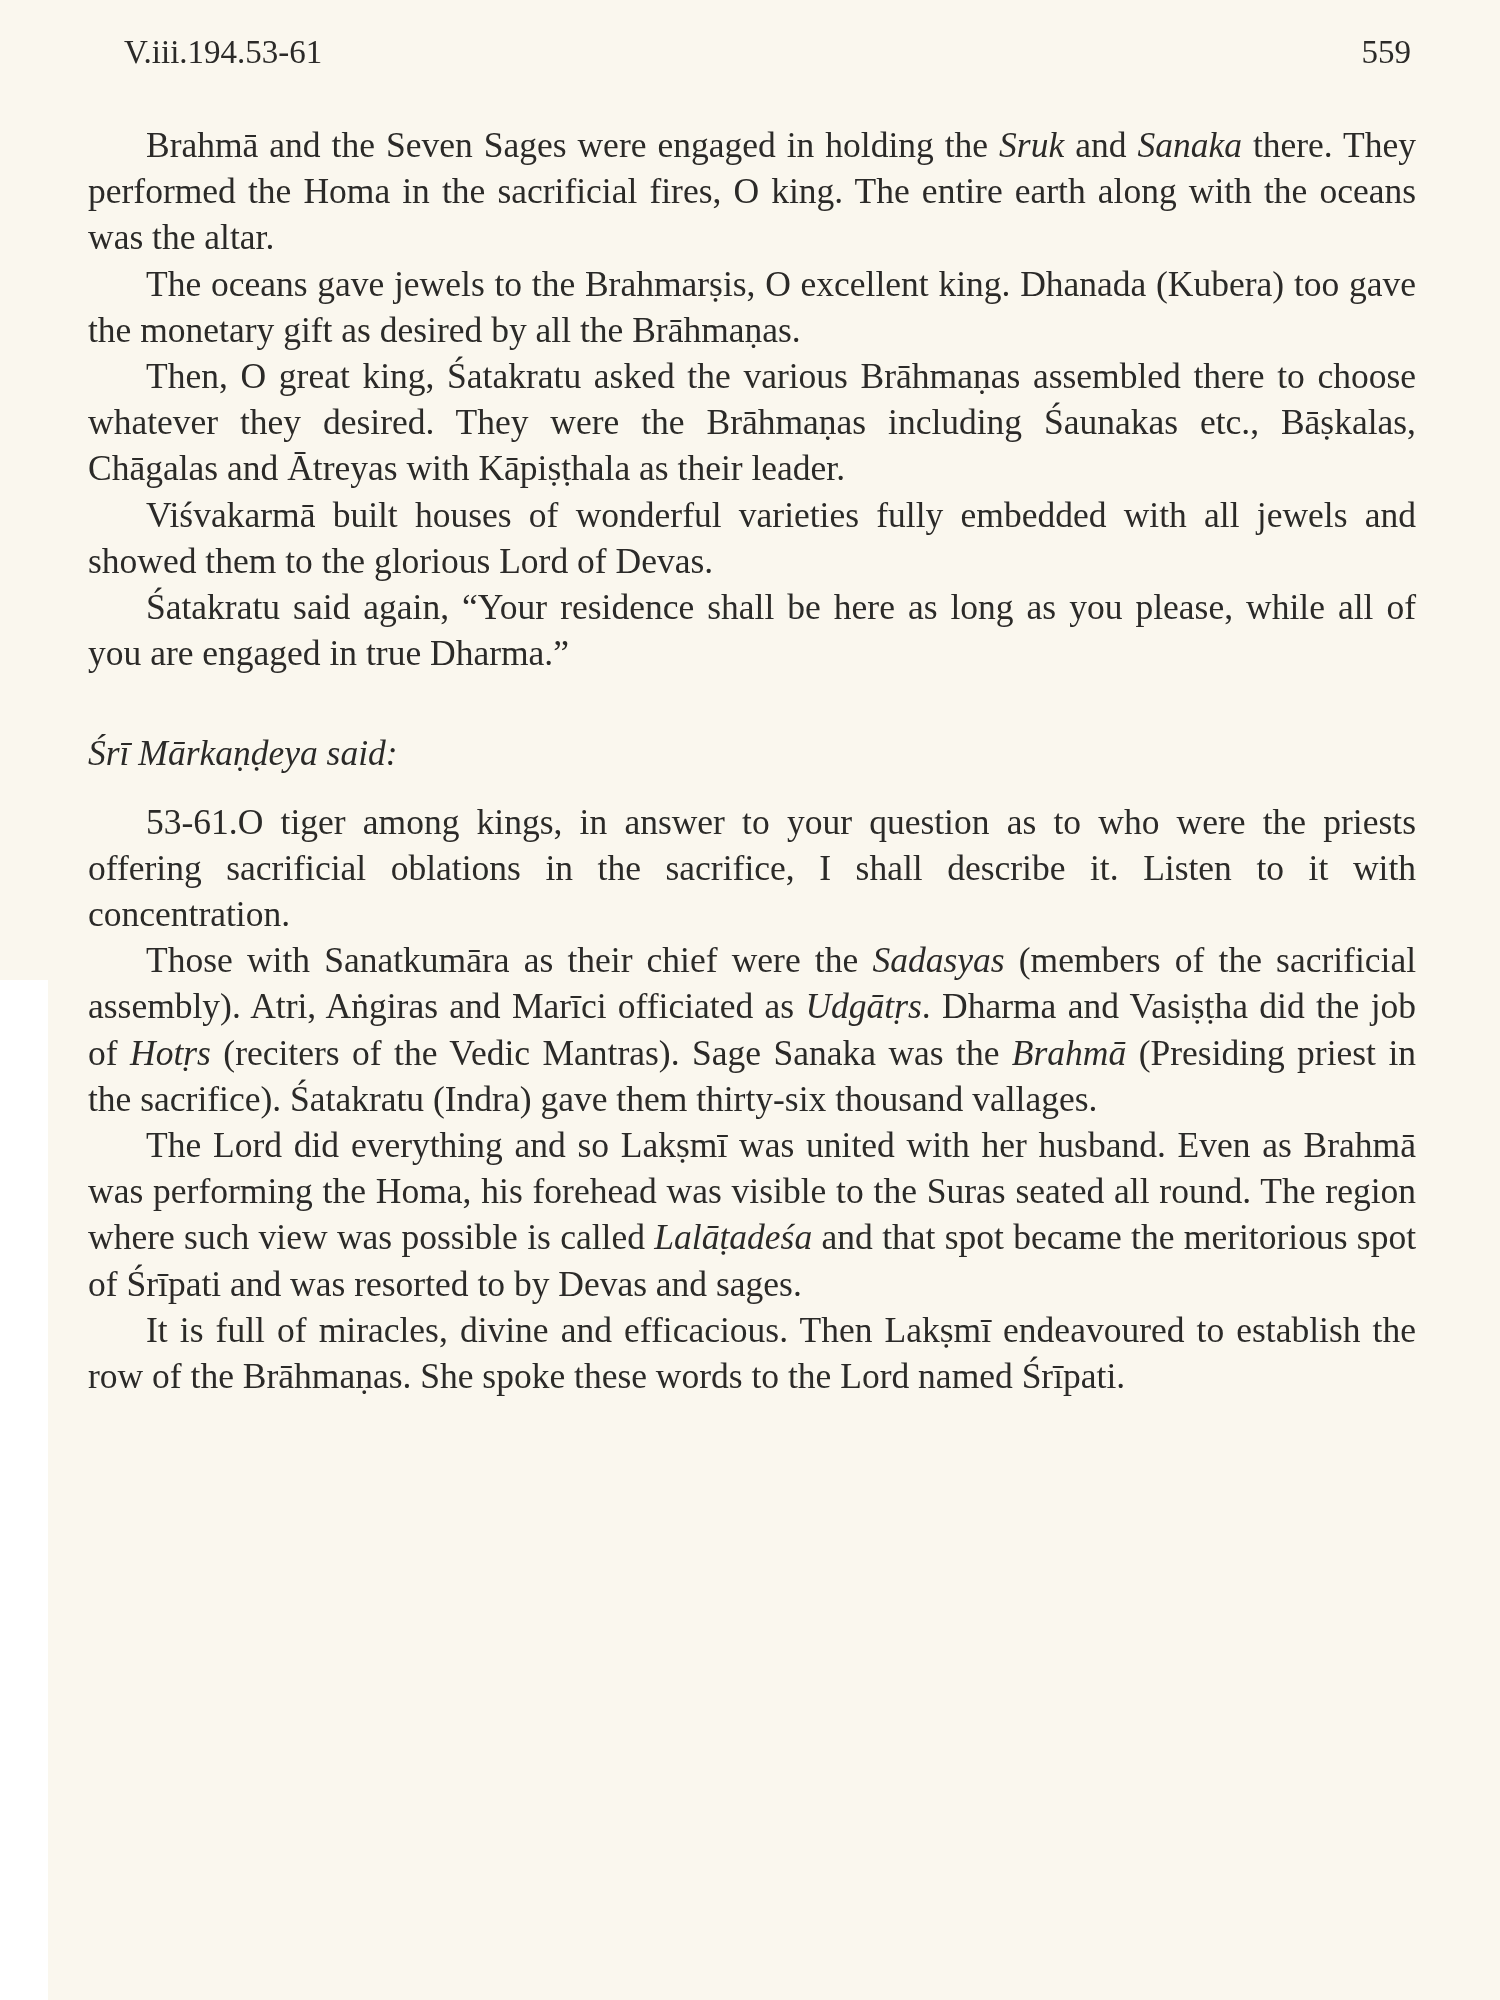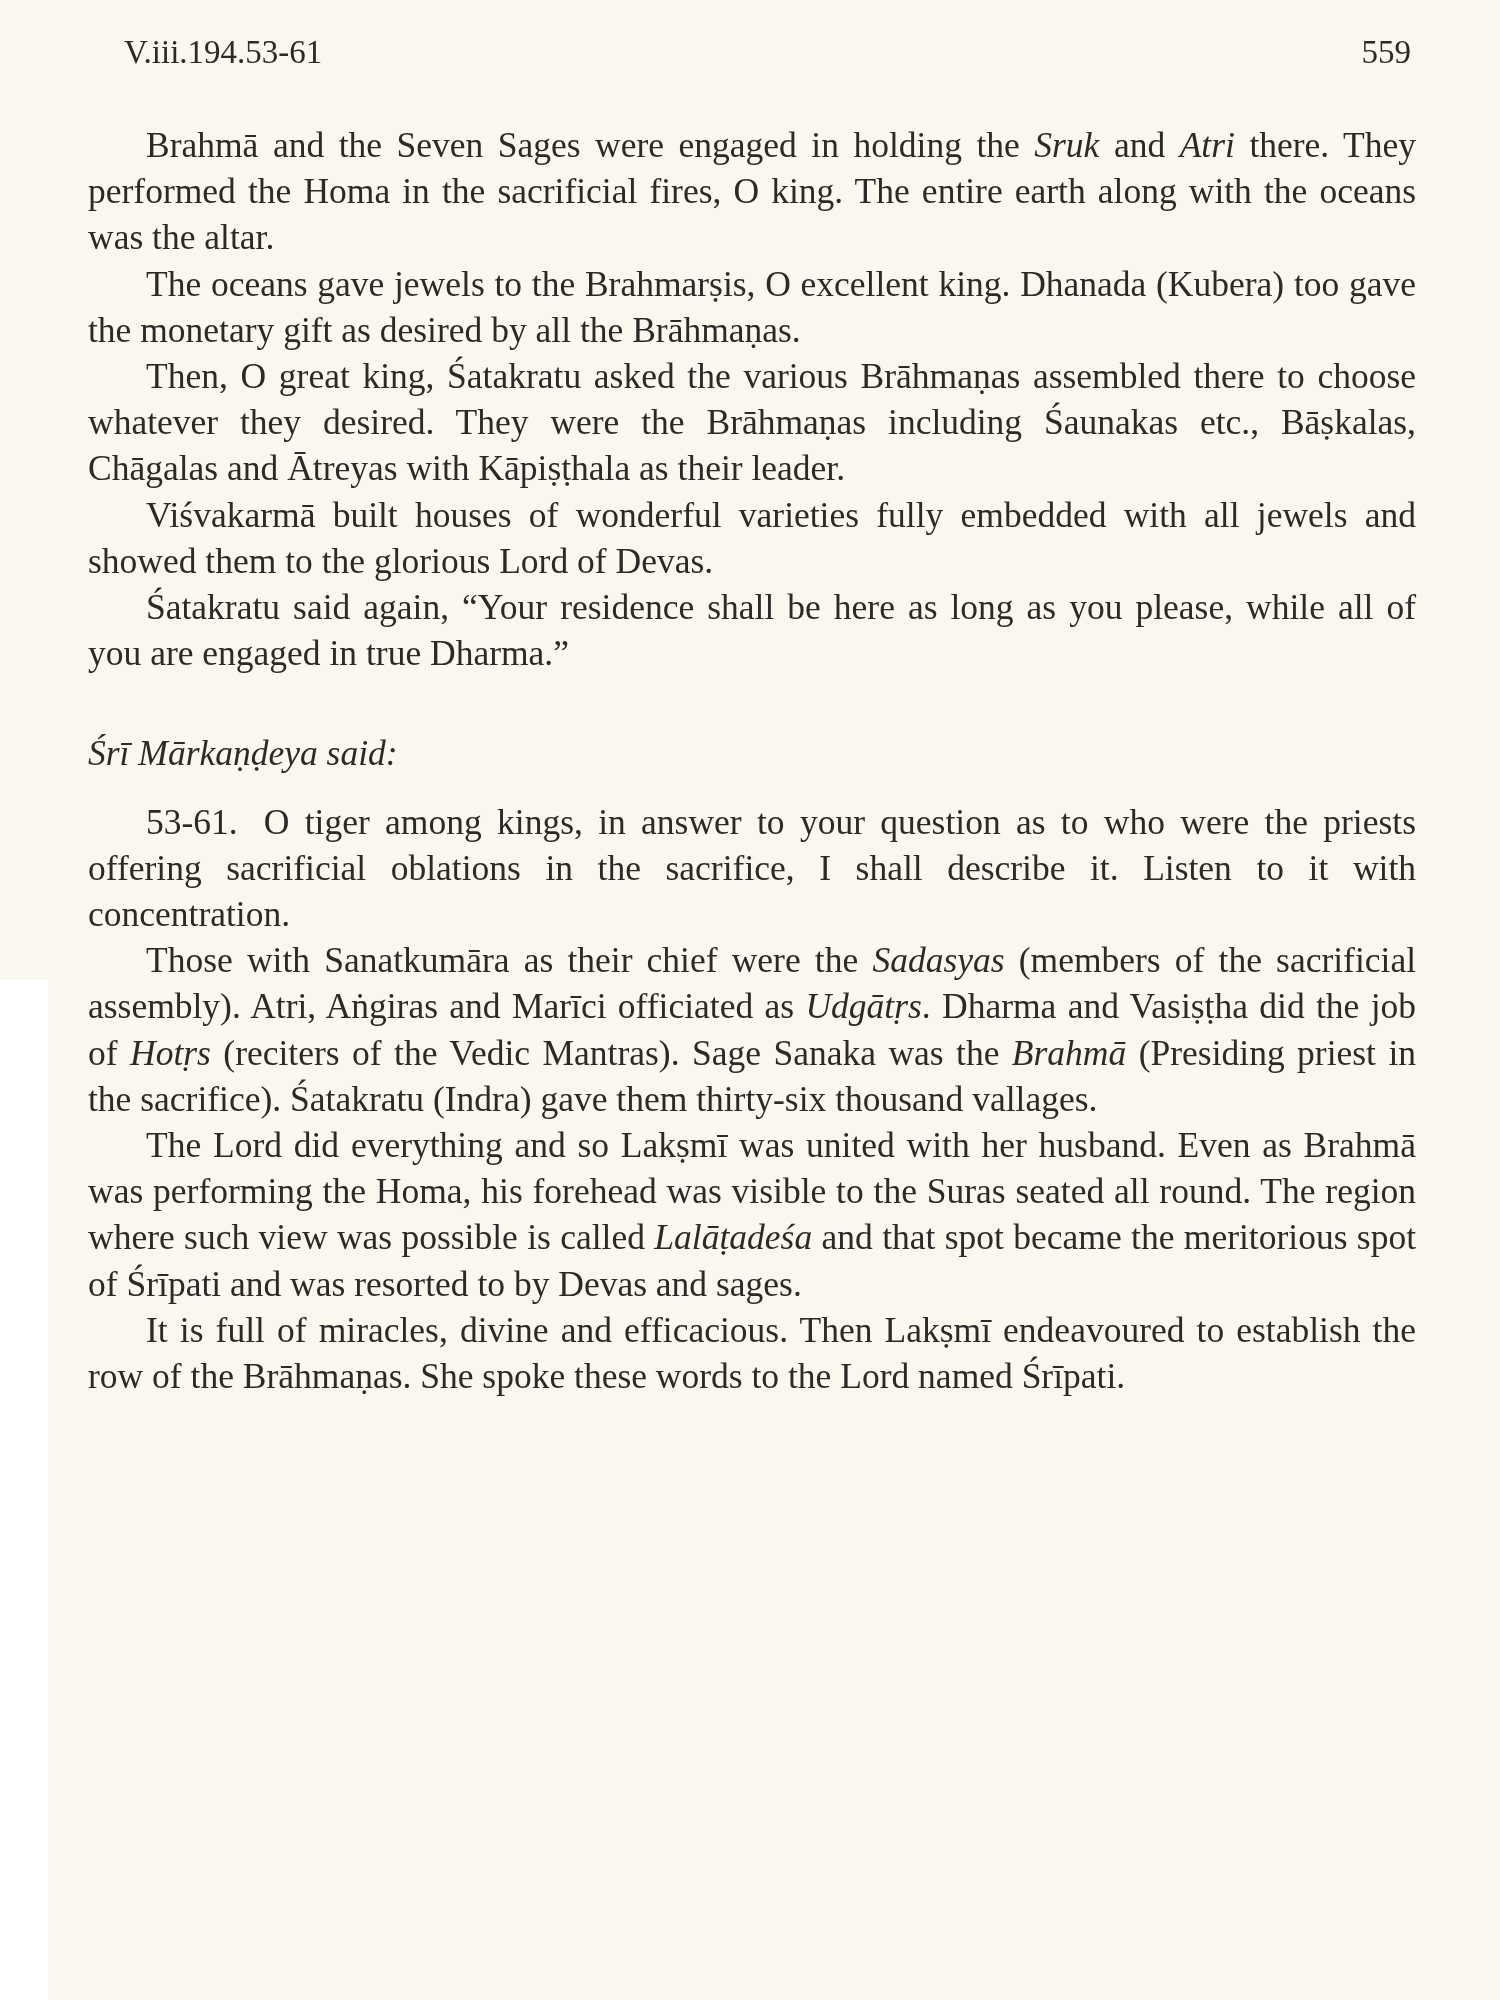--- a/index.html
+++ b/index.html
@@ -25,35 +25,35 @@
   .header .pgno { position: absolute; right: 4px; top: 0; }
   .body {
     position: absolute; left: 88px; width: 1328px; top: 122px;
     font-family: "Liberation Serif", "DejaVu Serif", serif;
     font-size: 35.5px; line-height: 46.2px; color: #2b2a28;
     text-align: justify;
   }
   .body p { margin: 0; text-indent: 58px; }
   .body p.spk { text-indent: 0; margin-top: 54px; margin-bottom: 22px; font-style: italic; }
   .body i { }
-  .versenum { margin-right: 26px; }
+  .versenum { }
 </style>
 </head>
 <body>
 
 <div class="page"></div>
 <div class="page-top-strip"></div>
 
 <div class="header">
   <span class="ref">V.iii.194.53-61</span>
   <span class="pgno">559</span>
 </div>
 
 <div class="body" id="body">
-    <p><span>Brahmā and the Seven Sages were engaged in holding the </span><i>Sruk</i><span> and </span><i>Atri</i><span> there. They performed the Homa in the sacrificial fires, O king. The entire earth along with the oceans was the altar.</span></p>
+    <p><span>Brahmā and the Seven Sages were engaged in holding the </span><i>Sruk</i><span> and </span><i>Sanaka</i><span> there. They performed the Homa in the sacrificial fires, O king. The entire earth along with the oceans was the altar.</span></p>
     <p><span>The oceans gave jewels to the Brahmarṣis, O excellent king. Dhanada (Kubera) too gave the monetary gift as desired by all the Brāhmaṇas.</span></p>
     <p><span>Then, O great king, Śatakratu asked the various Brāhmaṇas assembled there to choose whatever they desired. They were the Brāhmaṇas including Śaunakas etc., Bāṣkalas, Chāgalas and Ātreyas with Kāpiṣṭhala as their leader.</span></p>
     <p><span>Viśvakarmā built houses of wonderful varieties fully embedded with all jewels and showed them to the glorious Lord of Devas.</span></p>
     <p><span>Śatakratu said again, “Your residence shall be here as long as you please, while all of you are engaged in true Dharma.”</span></p>
     <p class="spk"><i>Śrī Mārkaṇḍeya said:</i></p>
     <p><span class="versenum">53-61.</span><span>O tiger among kings, in answer to your question as to who were the priests offering sacrificial oblations in the sacrifice, I shall describe it. Listen to it with concentration.</span></p>
     <p><span>Those with Sanatkumāra as their chief were the </span><i>Sadasyas</i><span> (members of the sacrificial assembly). Atri, Aṅgiras and Marīci officiated as </span><i>Udgātṛs</i><span>. Dharma and Vasiṣṭha did the job of </span><i>Hotṛs</i><span> (reciters of the Vedic Mantras). Sage Sanaka was the </span><i>Brahmā</i><span> (Presiding priest in the sacrifice). Śatakratu (Indra) gave them thirty-six thousand vallages.</span></p>
     <p><span>The Lord did everything and so Lakṣmī was united with her husband. Even as Brahmā was performing the Homa, his forehead was visible to the Suras seated all round. The region where such view was possible is called </span><i>Lalāṭadeśa</i><span> and that spot became the meritorious spot of Śrīpati and was resorted to by Devas and sages.</span></p>
     <p><span>It is full of miracles, divine and efficacious. Then Lakṣmī endeavoured to establish the row of the Brāhmaṇas. She spoke these words to the Lord named Śrīpati.</span></p>
   </div>

